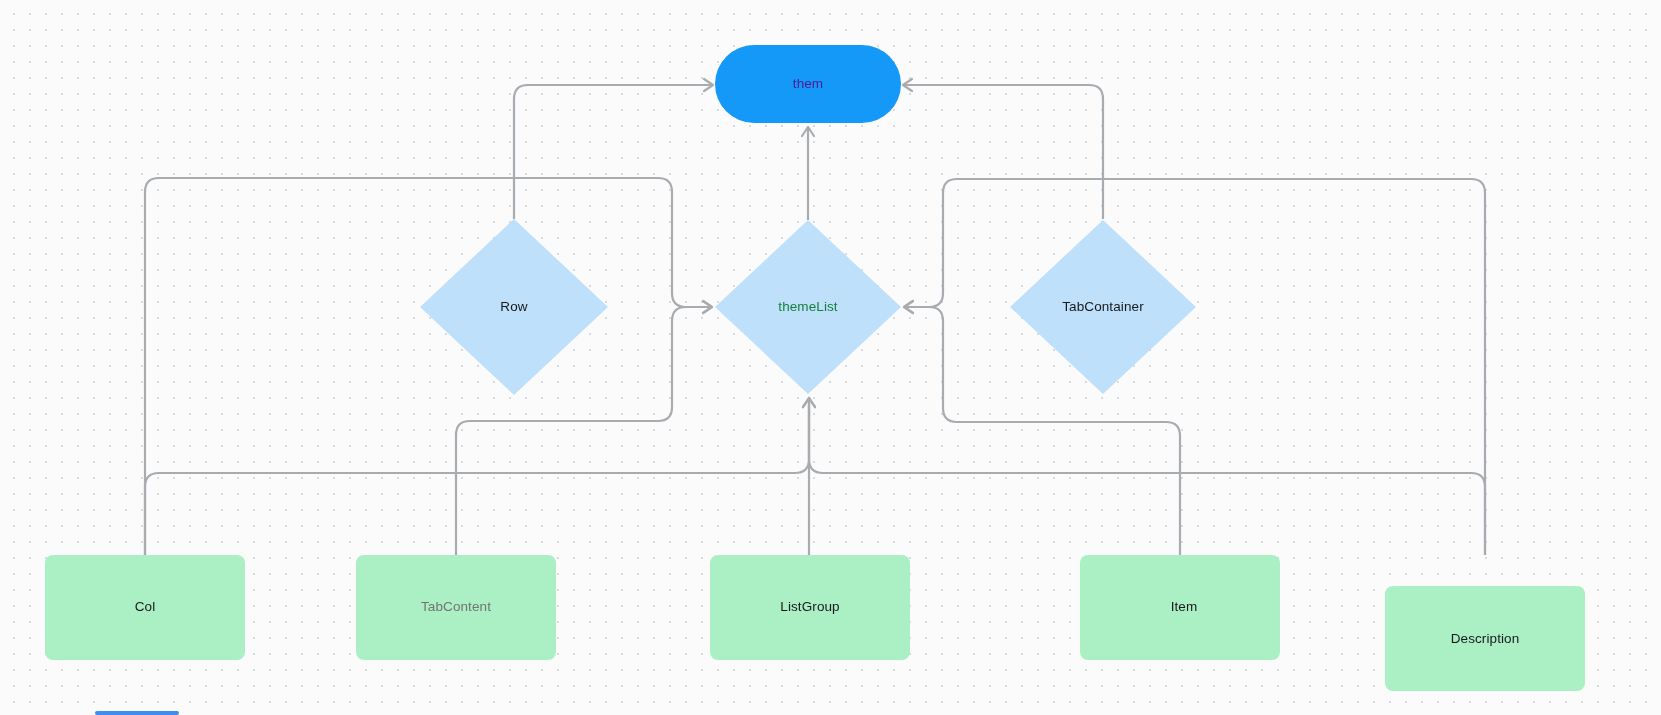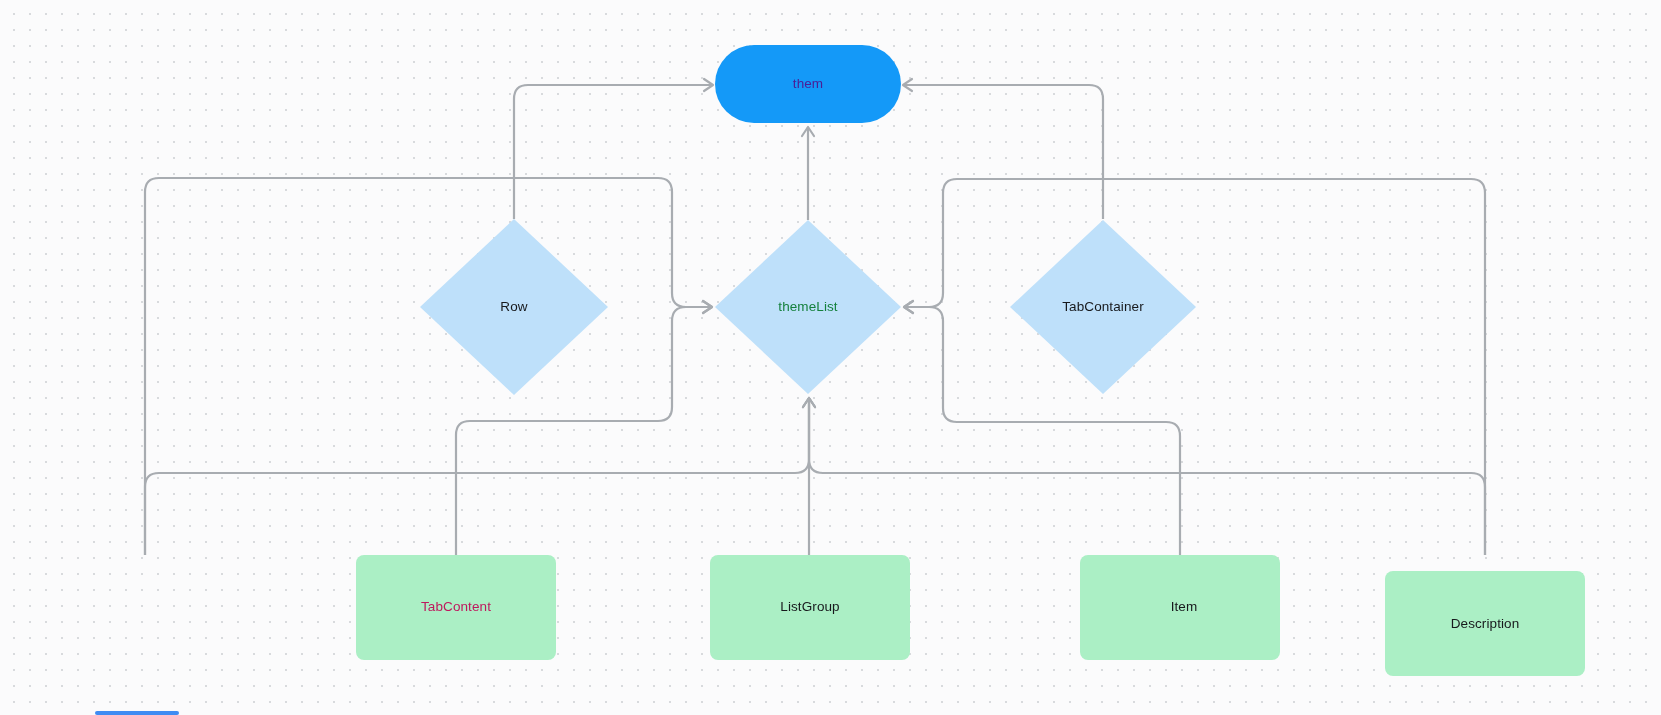--- a/index.html
+++ b/index.html
@@ -56,25 +56,28 @@
     </div>
     <div class="node shape-diamond" style="left: 420px; top: 219px; width: 188px; height: 176px; background: rgb(190, 224, 250); color: rgb(23, 25, 28);">
       <span class="node-label">Row</span>
     </div>
     <div class="node shape-diamond" style="left: 715px; top: 220px; width: 186px; height: 174px; background: rgb(190, 224, 250); color: #15803d;">
       <span class="node-label">themeList</span>
     </div>
     <div class="node shape-diamond" style="left: 1010px; top: 220px; width: 186px; height: 174px; background: rgb(190, 224, 250); color: rgb(23, 25, 28);">
       <span class="node-label">TabContainer</span>
     </div>
-    <div class="node shape-rect" style="left: 356px; top: 554.5px; width: 200px; height: 105px; background: rgb(171, 239, 197); color: #be185d;">
+    <div class="node shape-rect" style="left: 45px; top: 554.5px; width: 200px; height: 105px; background: rgb(171, 239, 197); color: rgb(23, 25, 28);">
+      <span class="node-label">Col</span>
+    </div>
+    <div class="node shape-rect" style="left: 356px; top: 554.5px; width: 200px; height: 105px; background: rgb(171, 239, 197); color: #737373;">
       <span class="node-label">TabContent</span>
     </div>
     <div class="node shape-rect" style="left: 710px; top: 554.5px; width: 200px; height: 105px; background: rgb(171, 239, 197); color: rgb(23, 25, 28); text-align: center;">
       <span class="node-label">ListGroup</span>
     </div>
     <div class="node shape-rect" style="left: 1080px; top: 554.5px; width: 200px; height: 105px; background: rgb(171, 239, 197); color: rgb(23, 25, 28); padding-left: 8px;">
       <span class="node-label">Item</span>
     </div>
-    <div class="node shape-rect" style="left: 1385px; top: 571px; width: 200px; height: 105px; background: rgb(171, 239, 197); color: rgb(23, 25, 28);">
+    <div class="node shape-rect" style="left: 1385px; top: 586px; width: 200px; height: 105px; background: rgb(171, 239, 197); color: rgb(23, 25, 28);">
       <span class="node-label">Description</span>
     </div>
   </div>
 
 </body></html>

